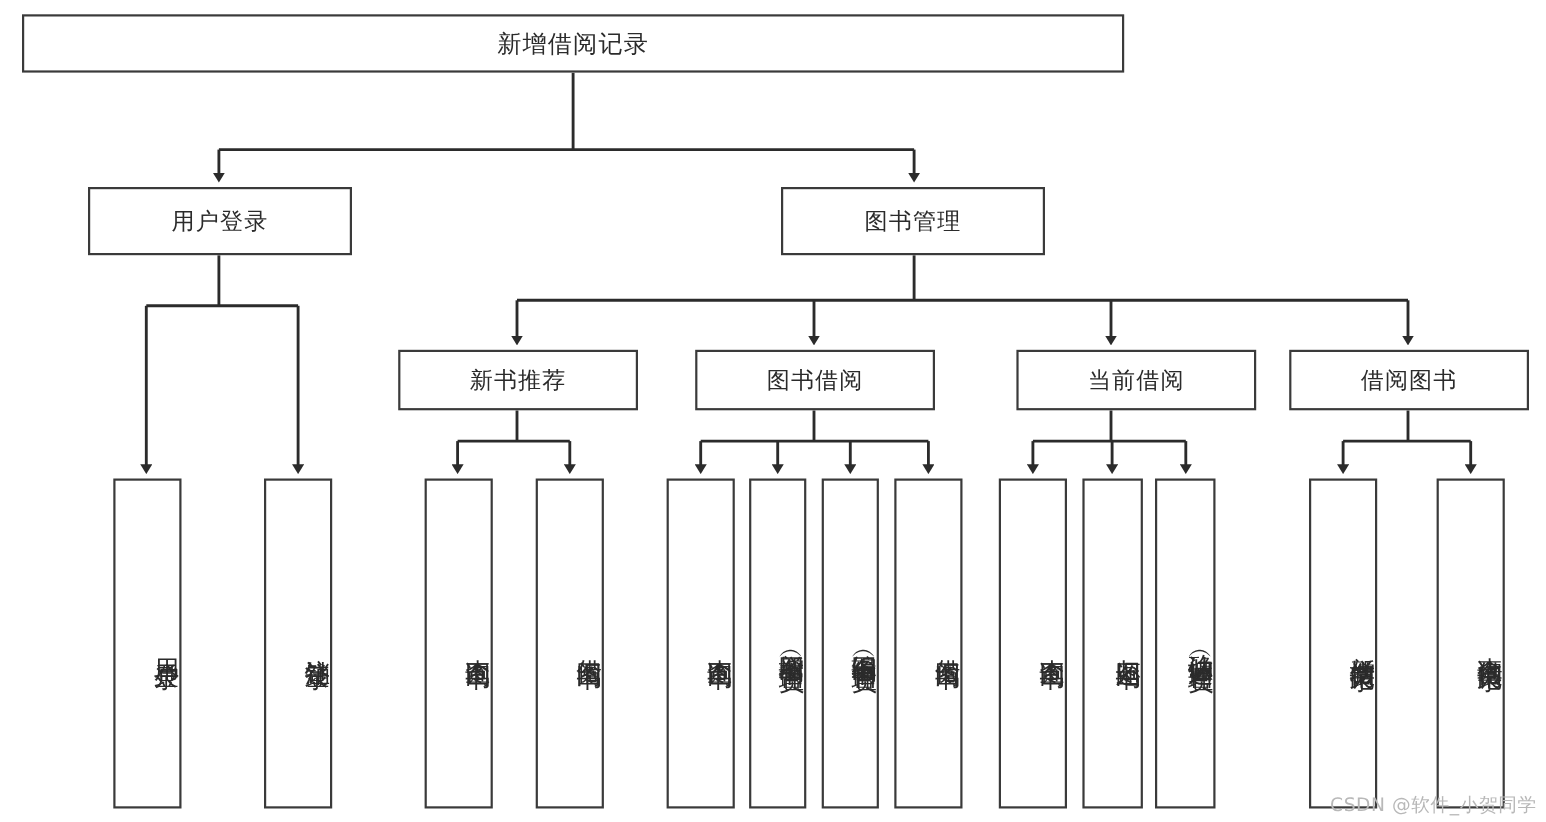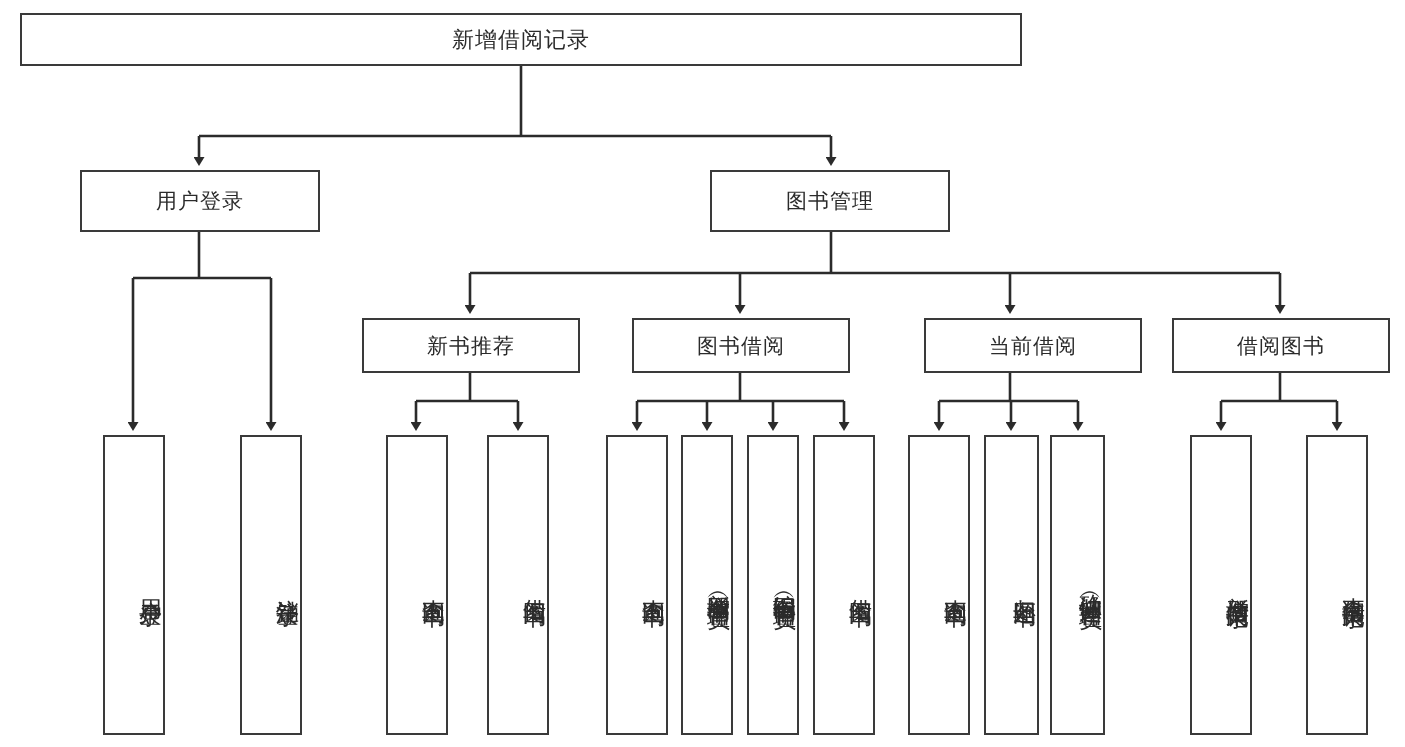--- a/index.html
+++ b/index.html
@@ -183,14 +183,15 @@
   <div class="node vert" style="left:1050px; top:435px; width:55px; height:300px;">
     <span class="vlabel">确认归还（管理员）</span>
   </div>
   <div class="node vert" style="left:1190px; top:435px; width:62px; height:300px;">
     <span class="vlabel">新增借阅记录</span>
   </div>
   <div class="node vert" style="left:1306px; top:435px; width:62px; height:300px;">
     <span class="vlabel">查询借阅记录</span>
   </div>
 
+  <div id="watermark">CSDN @软件_小贺同学</div>
 
 </div>
 
 </body></html>

